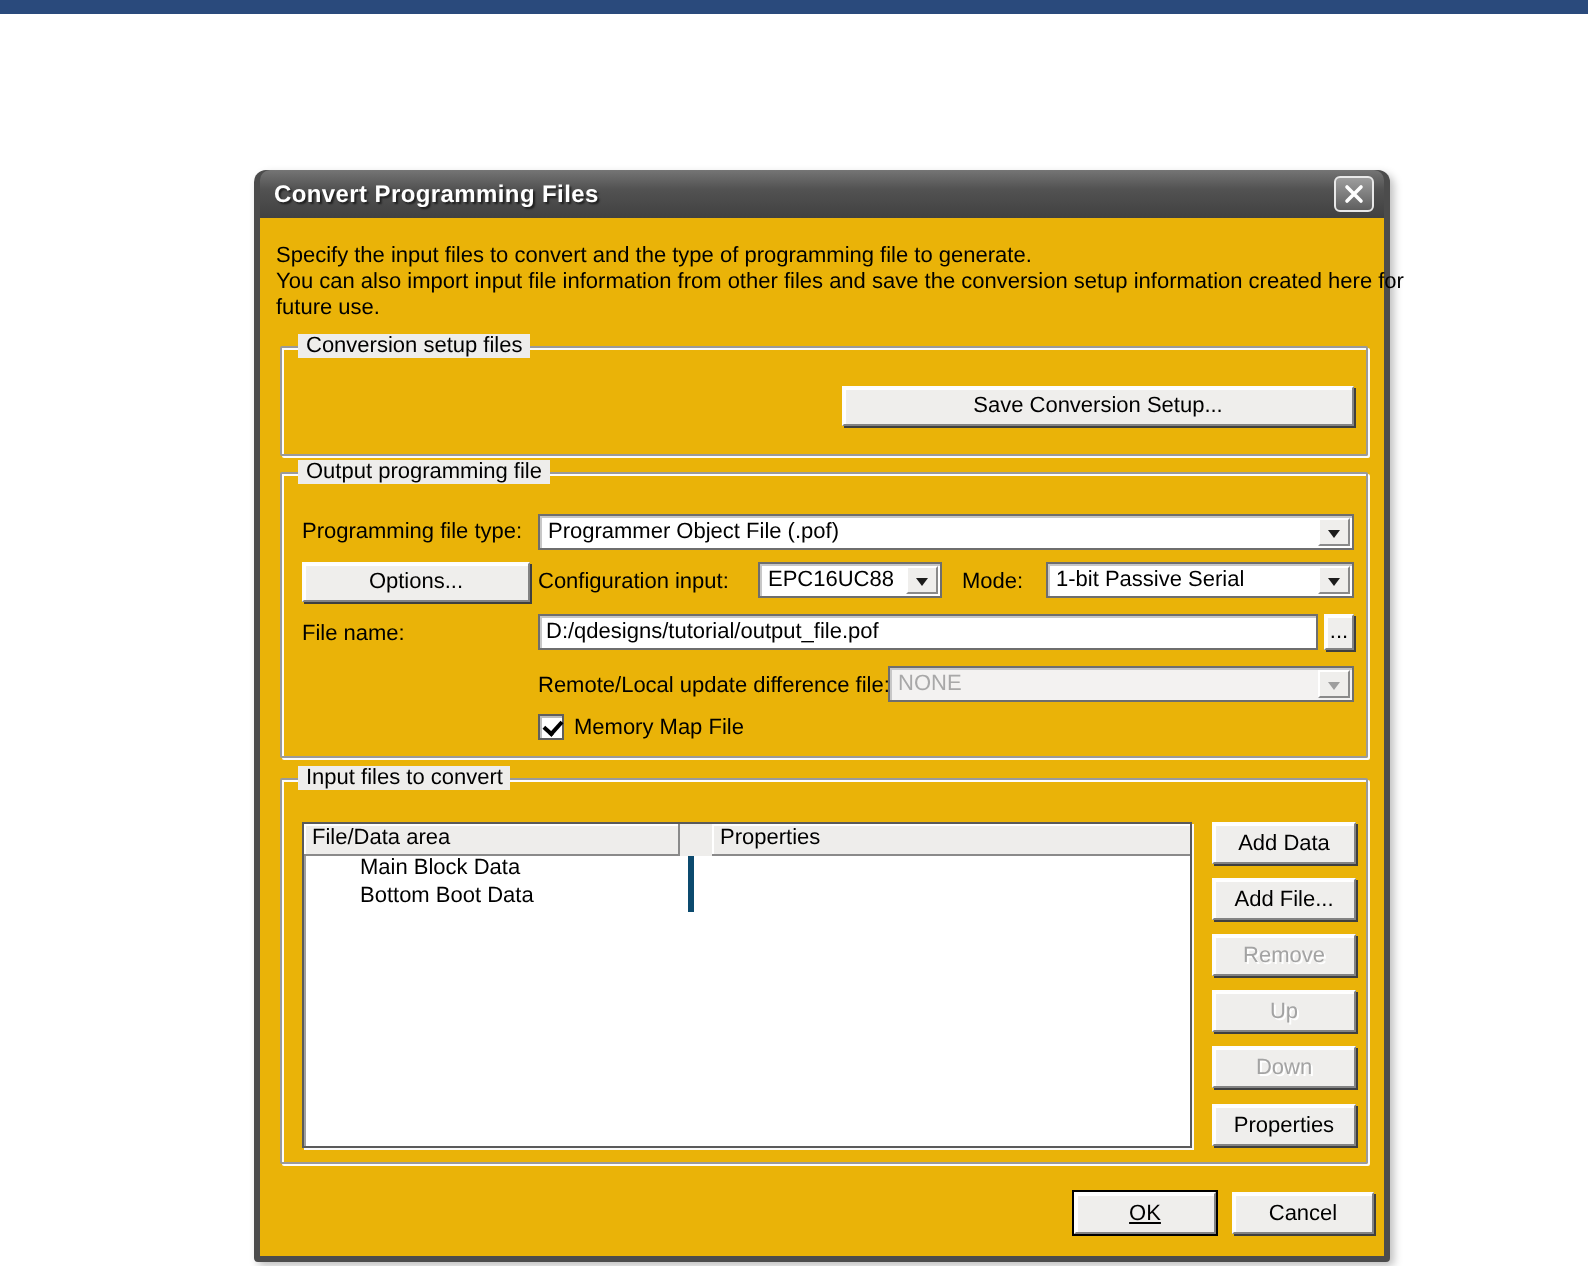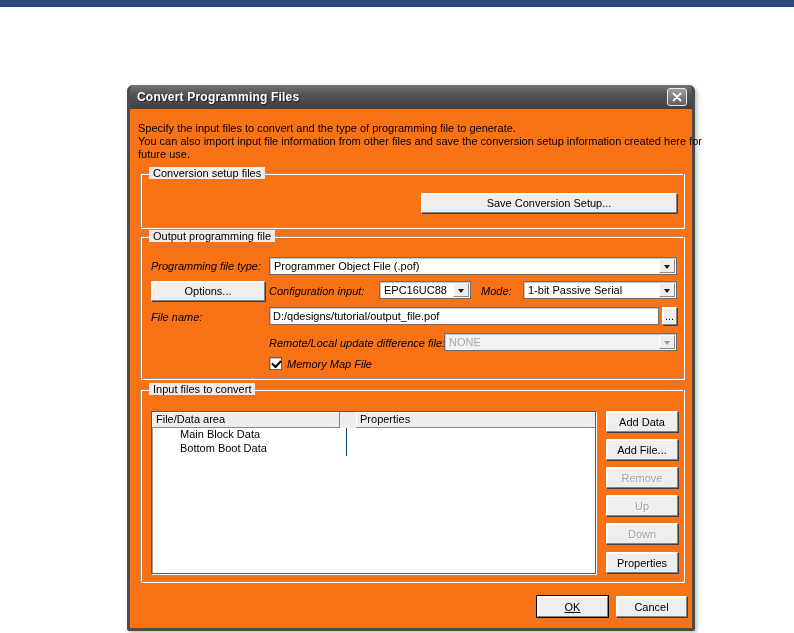--- a/index.html
+++ b/index.html
@@ -34,25 +34,25 @@
     letter-spacing:.2px;
   }
   .close-btn {
     position:absolute; right:5px; top:3px; width:20px; height:18px;
     background:linear-gradient(180deg,#9d9d9d,#5f5f5f);
     border:1px solid #e8e8e8; border-radius:3px;
     display:flex; align-items:center; justify-content:center;
     cursor:pointer;
   }
   .dlg-body {
-    position:relative; background:#f97316; height:519px;
+    position:relative; background:#eab308; height:519px;
   }
 
   
-  .lbl { position:absolute; white-space:nowrap;font-style:italic; }
+  .lbl { position:absolute; white-space:nowrap; }
   .btn {
     position:absolute; height:20px;
     background:#efeeec;
     border:1px solid #838383;
     border-top-color:#fdfdfd; border-left-color:#fdfdfd;
     box-shadow:1px 1px 0 #3f3f3f, inset 1px 1px 0 #ffffff;
     display:flex; align-items:center; justify-content:center;
     font-size:11px; cursor:pointer; white-space:nowrap;
   }
   .btn.disabled { color:#a3a3a3; text-shadow:1px 1px 0 #ffffff; cursor:default; }
@@ -112,21 +112,21 @@
     border:1px solid #5a5a5a; box-shadow:inset 1px 1px 0 #9f9f9f, 1px 1px 0 #fafafa;
     overflow:hidden;
   }
   .tbl-header { display:flex; height:16px; background:#eeedeb;gap:16px; }
   .th {
     border-right:1px solid #8a8a8a; border-bottom:1px solid #8a8a8a;
     box-shadow:inset 1px 1px 0 #fff;
     padding:1px 4px; white-space:nowrap; overflow:hidden;
   }
   .tbl-row { display:flex; height:14px; }
-  .td { padding:0 4px; white-space:nowrap; overflow:hidden; border-right:1px solid #0c4a6e; }
+  .td { padding:0 4px; white-space:nowrap; overflow:hidden; border-right:3px solid #0c4a6e; }
   .td.name { padding-left:28px; }
   .col1 { width:195px; } .col2 { width:248px; border-right:none; }
   .tbl-row.selected { background:#616161; color:#fff; outline:1px dotted #d8d8d8; outline-offset:-1px; }
 
   .desc-line { position:relative; line-height:13px; white-space:nowrap; }
 </style>
 </head>
 <body>
 
 <div class="top-bar"></div>

